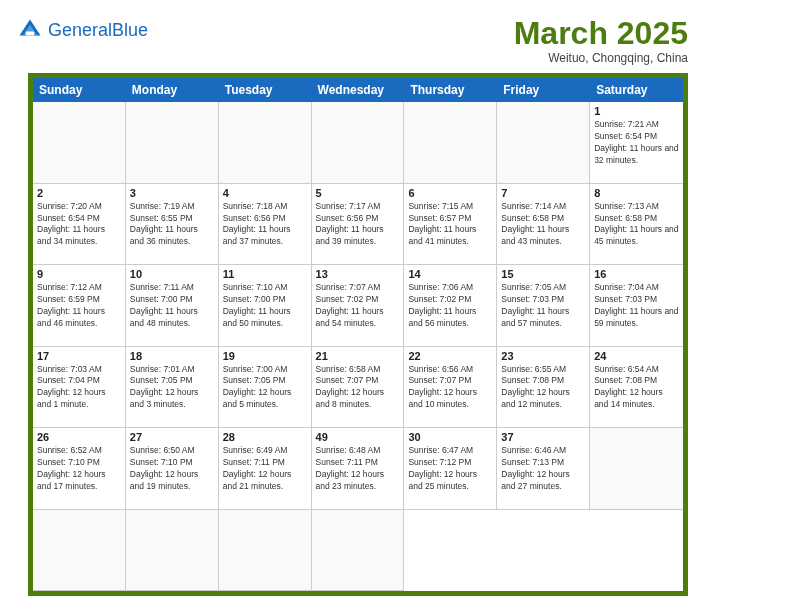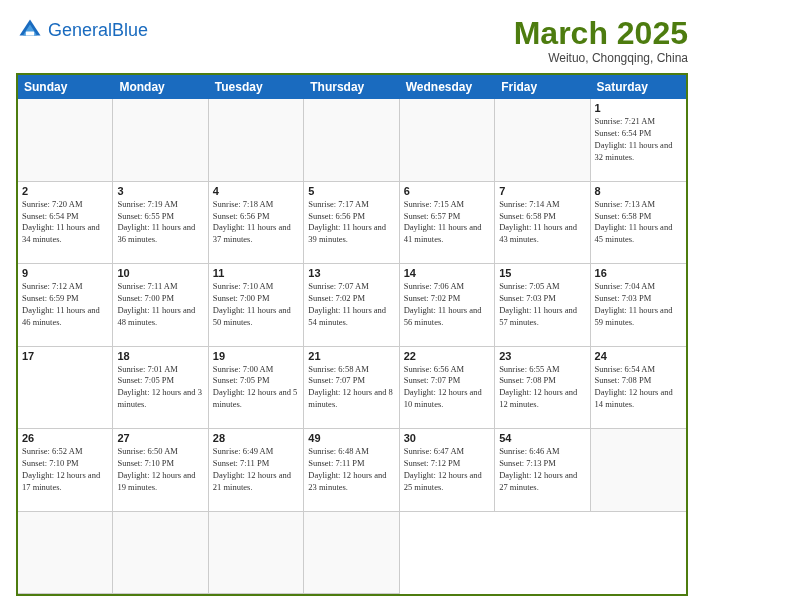--- a/index.html
+++ b/index.html
@@ -50,21 +50,22 @@
       line-height: 1.1;
     }
     .location {
       font-size: 12px;
       color: #444;
     }
     .calendar {
       flex: 1;
       display: flex;
       flex-direction: column;
-      border: 2px solid #4d7c0f;
+      border: 5px solid #4d7c0f;
+      margin-left: 12px;
     }
     .day-headers {
       display: grid;
       grid-template-columns: repeat(7, 1fr);
       background: #1a6bbf;
     }
     .day-header {
       color: #fff;
       font-size: 12px;
       font-weight: bold;
@@ -95,21 +96,20 @@
     .day-num {
       font-size: 11px;
       font-weight: bold;
       color: #222;
       margin-bottom: 2px;
     }
     .sun-info {
       font-size: 8.5px;
       color: #333;
       line-height: 1.4;
-      font-family: Liberation Serif, serif;
     }
   </style>
 </head>
 <body>
 
 <div class="page">
   <div class="header">
     <div class="logo">
       <svg class="logo-icon" viewBox="0 0 40 40">
         <polygon points="20,5 35,28 5,28" fill="#1a6bbf"></polygon>
@@ -124,22 +124,22 @@
       <div class="month-title">March 2025</div>
       <div class="location">Weituo, Chongqing, China</div>
     </div>
   </div>
 
   <div class="calendar">
     <div class="day-headers" id="day-headers">
         <div class="day-header">Sunday</div>
         <div class="day-header">Monday</div>
         <div class="day-header">Tuesday</div>
+        <div class="day-header">Wednesday</div>
         <div class="day-header">Thursday</div>
-        <div class="day-header">Wednesday</div>
         <div class="day-header">Friday</div>
         <div class="day-header">Saturday</div>
       </div>
     <div class="grid" id="calendar-grid">
         <div class="cell empty"></div>
         <div class="cell empty"></div>
         <div class="cell empty"></div>
         <div class="cell empty"></div>
         <div class="cell empty"></div>
         <div class="cell empty"></div>
@@ -198,20 +198,21 @@
         <div class="cell">
           <div class="day-num">15</div>
           <div class="sun-info">Sunrise: 7:05 AM<br>Sunset: 7:03 PM<br>Daylight: 11 hours and 57 minutes.</div>
         </div>
         <div class="cell">
           <div class="day-num">16</div>
           <div class="sun-info">Sunrise: 7:04 AM<br>Sunset: 7:03 PM<br>Daylight: 11 hours and 59 minutes.</div>
         </div>
         <div class="cell">
           <div class="day-num">17</div>
+          <div class="sun-info">Sunrise: 7:03 AM<br>Sunset: 7:04 PM<br>Daylight: 12 hours and 1 minute.</div>
         </div>
         <div class="cell">
           <div class="day-num">18</div>
           <div class="sun-info">Sunrise: 7:01 AM<br>Sunset: 7:05 PM<br>Daylight: 12 hours and 3 minutes.</div>
         </div>
         <div class="cell">
           <div class="day-num">19</div>
           <div class="sun-info">Sunrise: 7:00 AM<br>Sunset: 7:05 PM<br>Daylight: 12 hours and 5 minutes.</div>
         </div>
         <div class="cell">
@@ -244,21 +245,21 @@
         </div>
         <div class="cell">
           <div class="day-num">49</div>
           <div class="sun-info">Sunrise: 6:48 AM<br>Sunset: 7:11 PM<br>Daylight: 12 hours and 23 minutes.</div>
         </div>
         <div class="cell">
           <div class="day-num">30</div>
           <div class="sun-info">Sunrise: 6:47 AM<br>Sunset: 7:12 PM<br>Daylight: 12 hours and 25 minutes.</div>
         </div>
         <div class="cell">
-          <div class="day-num">54</div>
+          <div class="day-num">37</div>
           <div class="sun-info">Sunrise: 6:46 AM<br>Sunset: 7:13 PM<br>Daylight: 12 hours and 27 minutes.</div>
         </div>
         <div class="cell empty"></div>
         <div class="cell empty"></div>
         <div class="cell empty"></div>
         <div class="cell empty"></div>
         <div class="cell empty"></div>
       </div>
   </div>
 </div>

